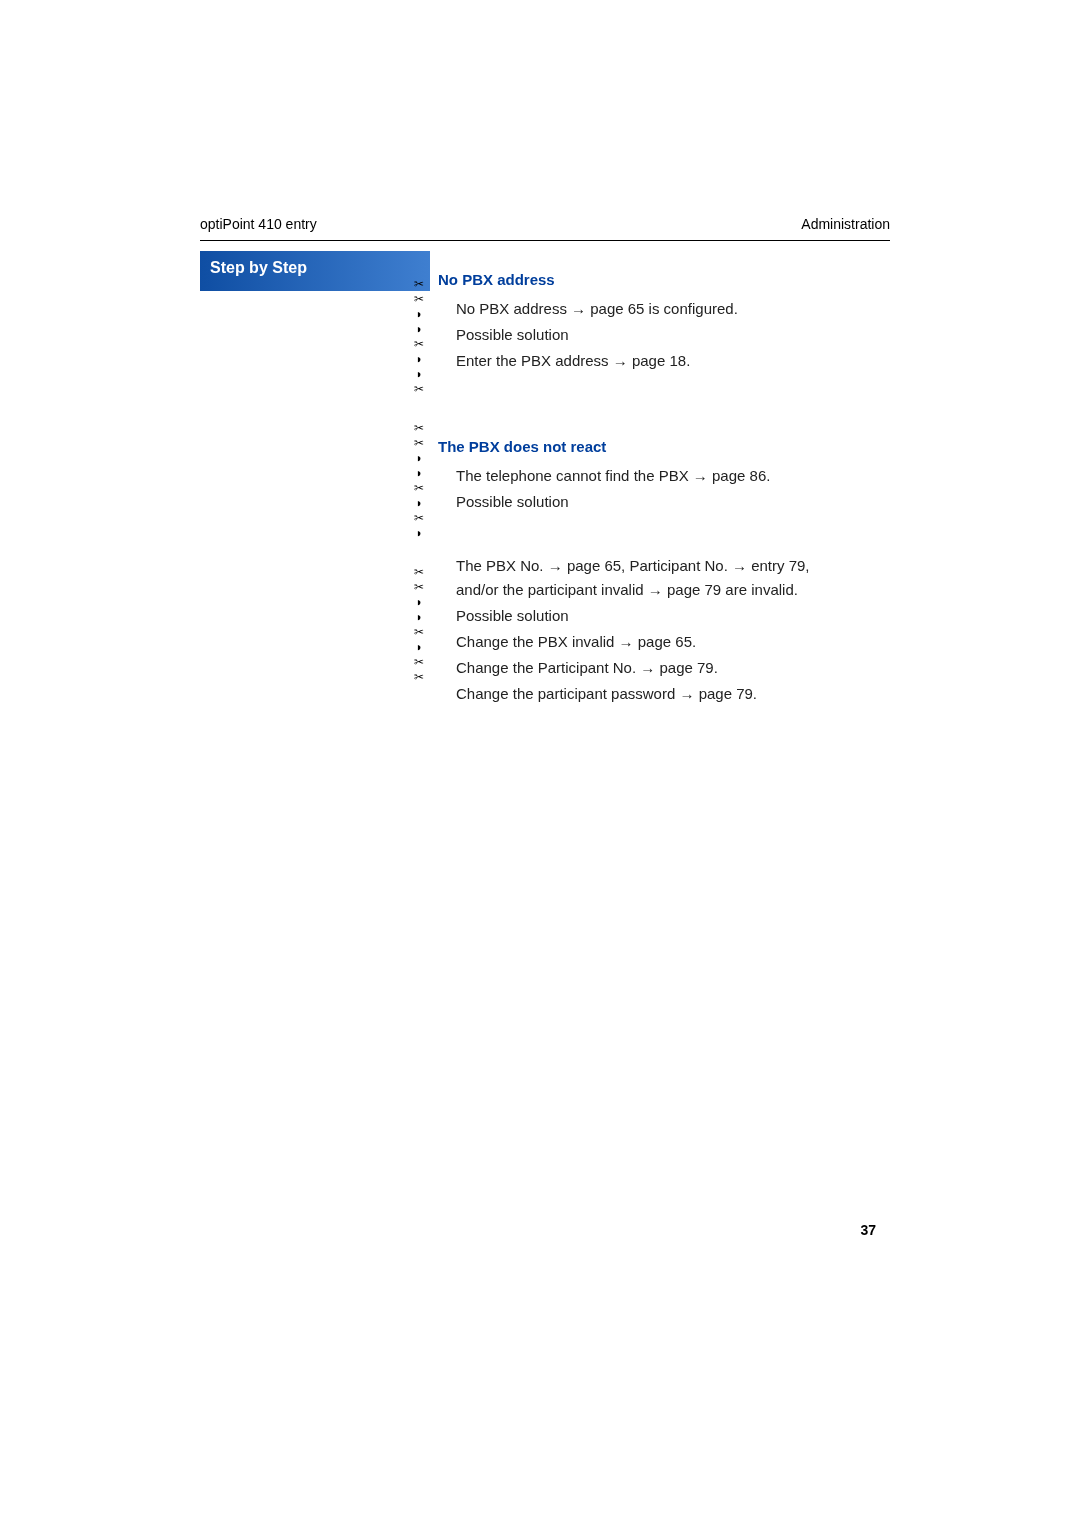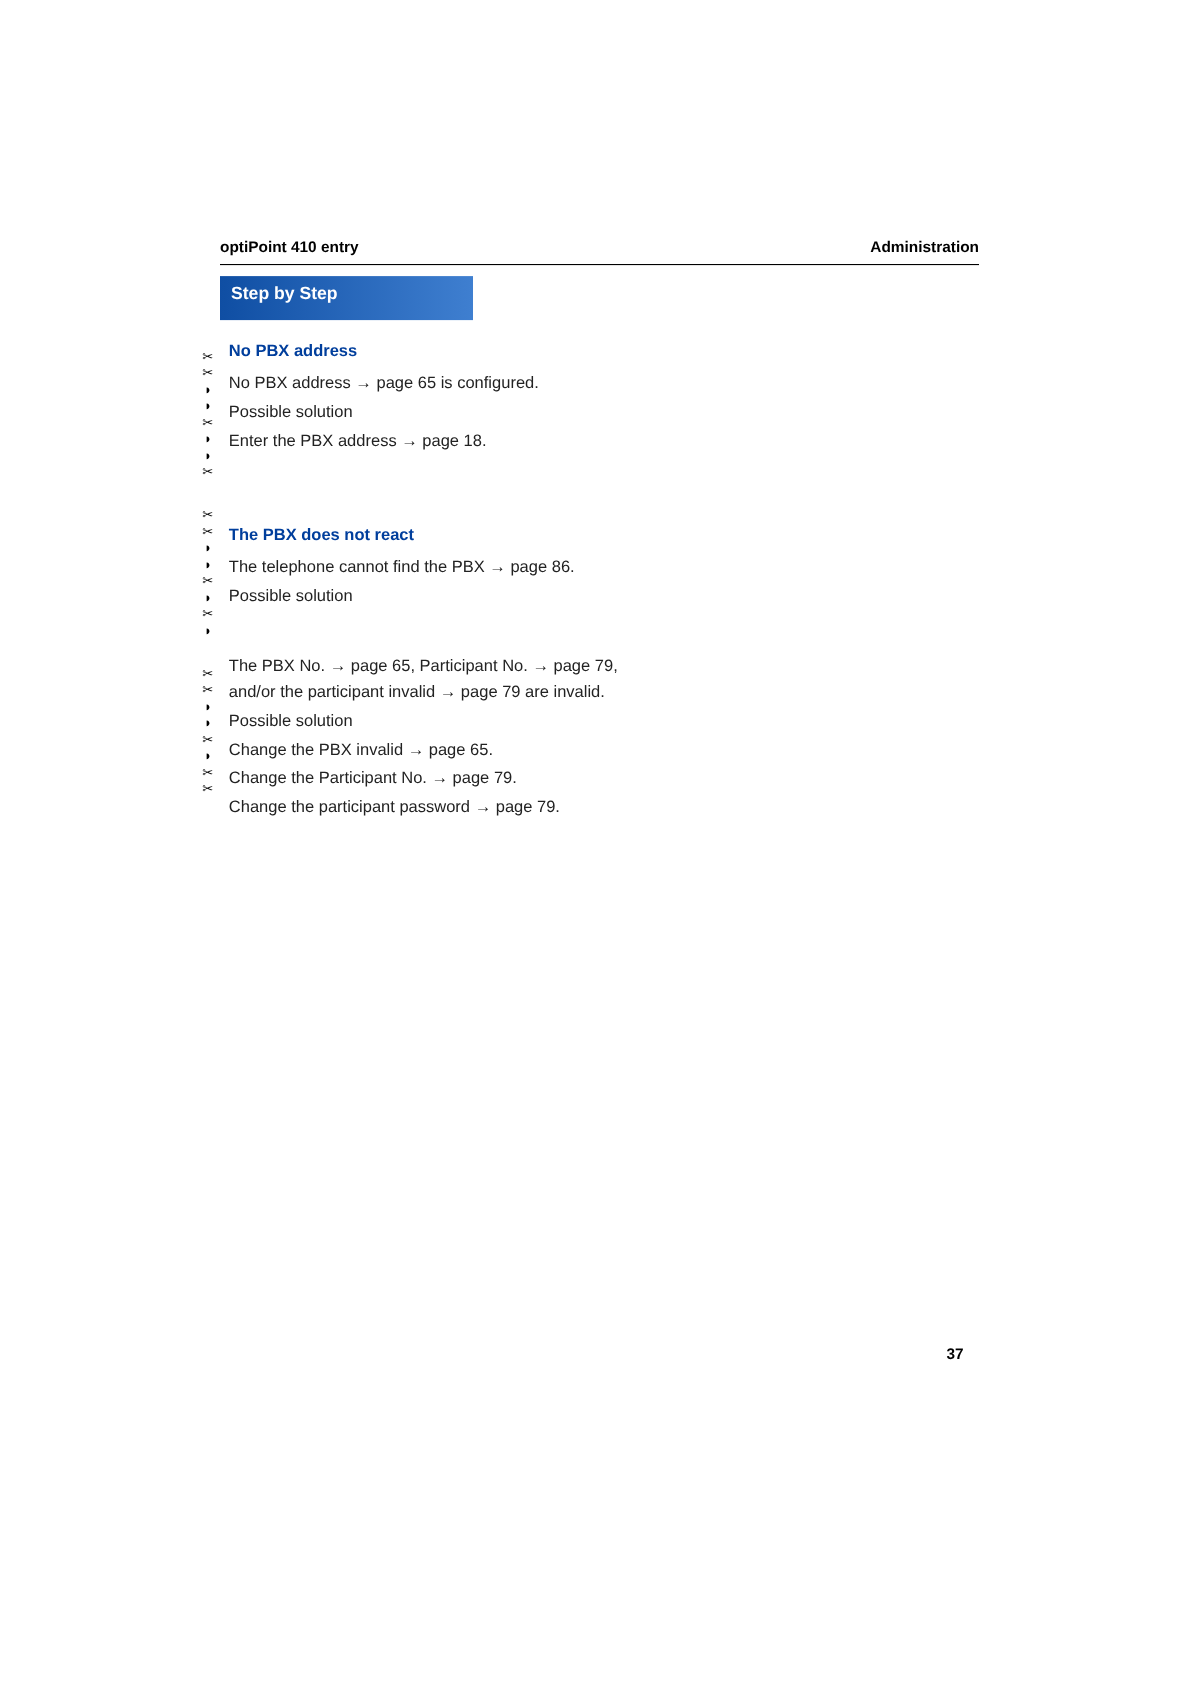--- a/index.html
+++ b/index.html
@@ -14,29 +14,28 @@
   .page {
     position: absolute;
     left: 200px;
     top: 216px;
     width: 690px;
   }
   .header-row {
     display: flex;
     justify-content: space-between;
     font-size: 14px;
-    font-weight: bold;
+    font-weight: normal;
     color: #000;
     padding-bottom: 8px;
     border-bottom: 1px solid #000;
     margin-bottom: 10px;
   }
   .columns {
     display: flex;
-    flex-direction: column;
   }
   .sidebar {
     width: 230px;
     background: linear-gradient(to right, #0f4ea3, #3f7fd0);
     color: #fff;
     padding: 8px 10px;
     box-sizing: border-box;
     height: 40px;
   }
   .sidebar-title {
@@ -67,21 +66,21 @@
     font-weight: bold;
     font-size: 15px;
     margin-top: 28px;
     margin-bottom: 10px;
   }
   .section-title.first { margin-top: 20px; }
   .body-text {
     font-size: 15px;
     color: #222;
     line-height: 22px;
-    margin: 4px 0;
+    margin: 4px 18px;
   }
   .bold { font-weight: normal; }
   .arrow { font-family: inherit; }
   .page-num {
     position: absolute;
     right: 204px;
     bottom: 290px;
     font-size: 14px;
     font-weight: bold;
   }
@@ -142,21 +141,21 @@
 
       <div style="height:34px"></div>
       <div class="section-title">The PBX does not react</div>
       <div class="body-text">
         <span>The telephone cannot find the PBX </span><span class="arrow">→</span><span> page 86.</span>
       </div>
       <div class="body-text bold">Possible solution</div>
 
       <div style="height:34px"></div>
       <div class="body-text">
-        <span>The PBX No. </span><span class="arrow">→</span><span> page 65, Participant No. </span><span class="arrow">→</span><span> page 79,</span>
+        <span>The PBX No. </span><span class="arrow">→</span><span> page 65, Participant No. </span><span class="arrow">→</span><span> entry 79,</span>
       </div>
       <div class="body-text" style="margin-top:-2px">
         <span>and/or the participant invalid </span><span class="arrow">→</span><span> page 79 are invalid.</span>
       </div>
       <div class="body-text bold">Possible solution</div>
       <div class="body-text">
         <span>Change the PBX invalid </span><span class="arrow">→</span><span> page 65.</span>
       </div>
       <div class="body-text">
         <span>Change the Participant No. </span><span class="arrow">→</span><span> page 79.</span>

